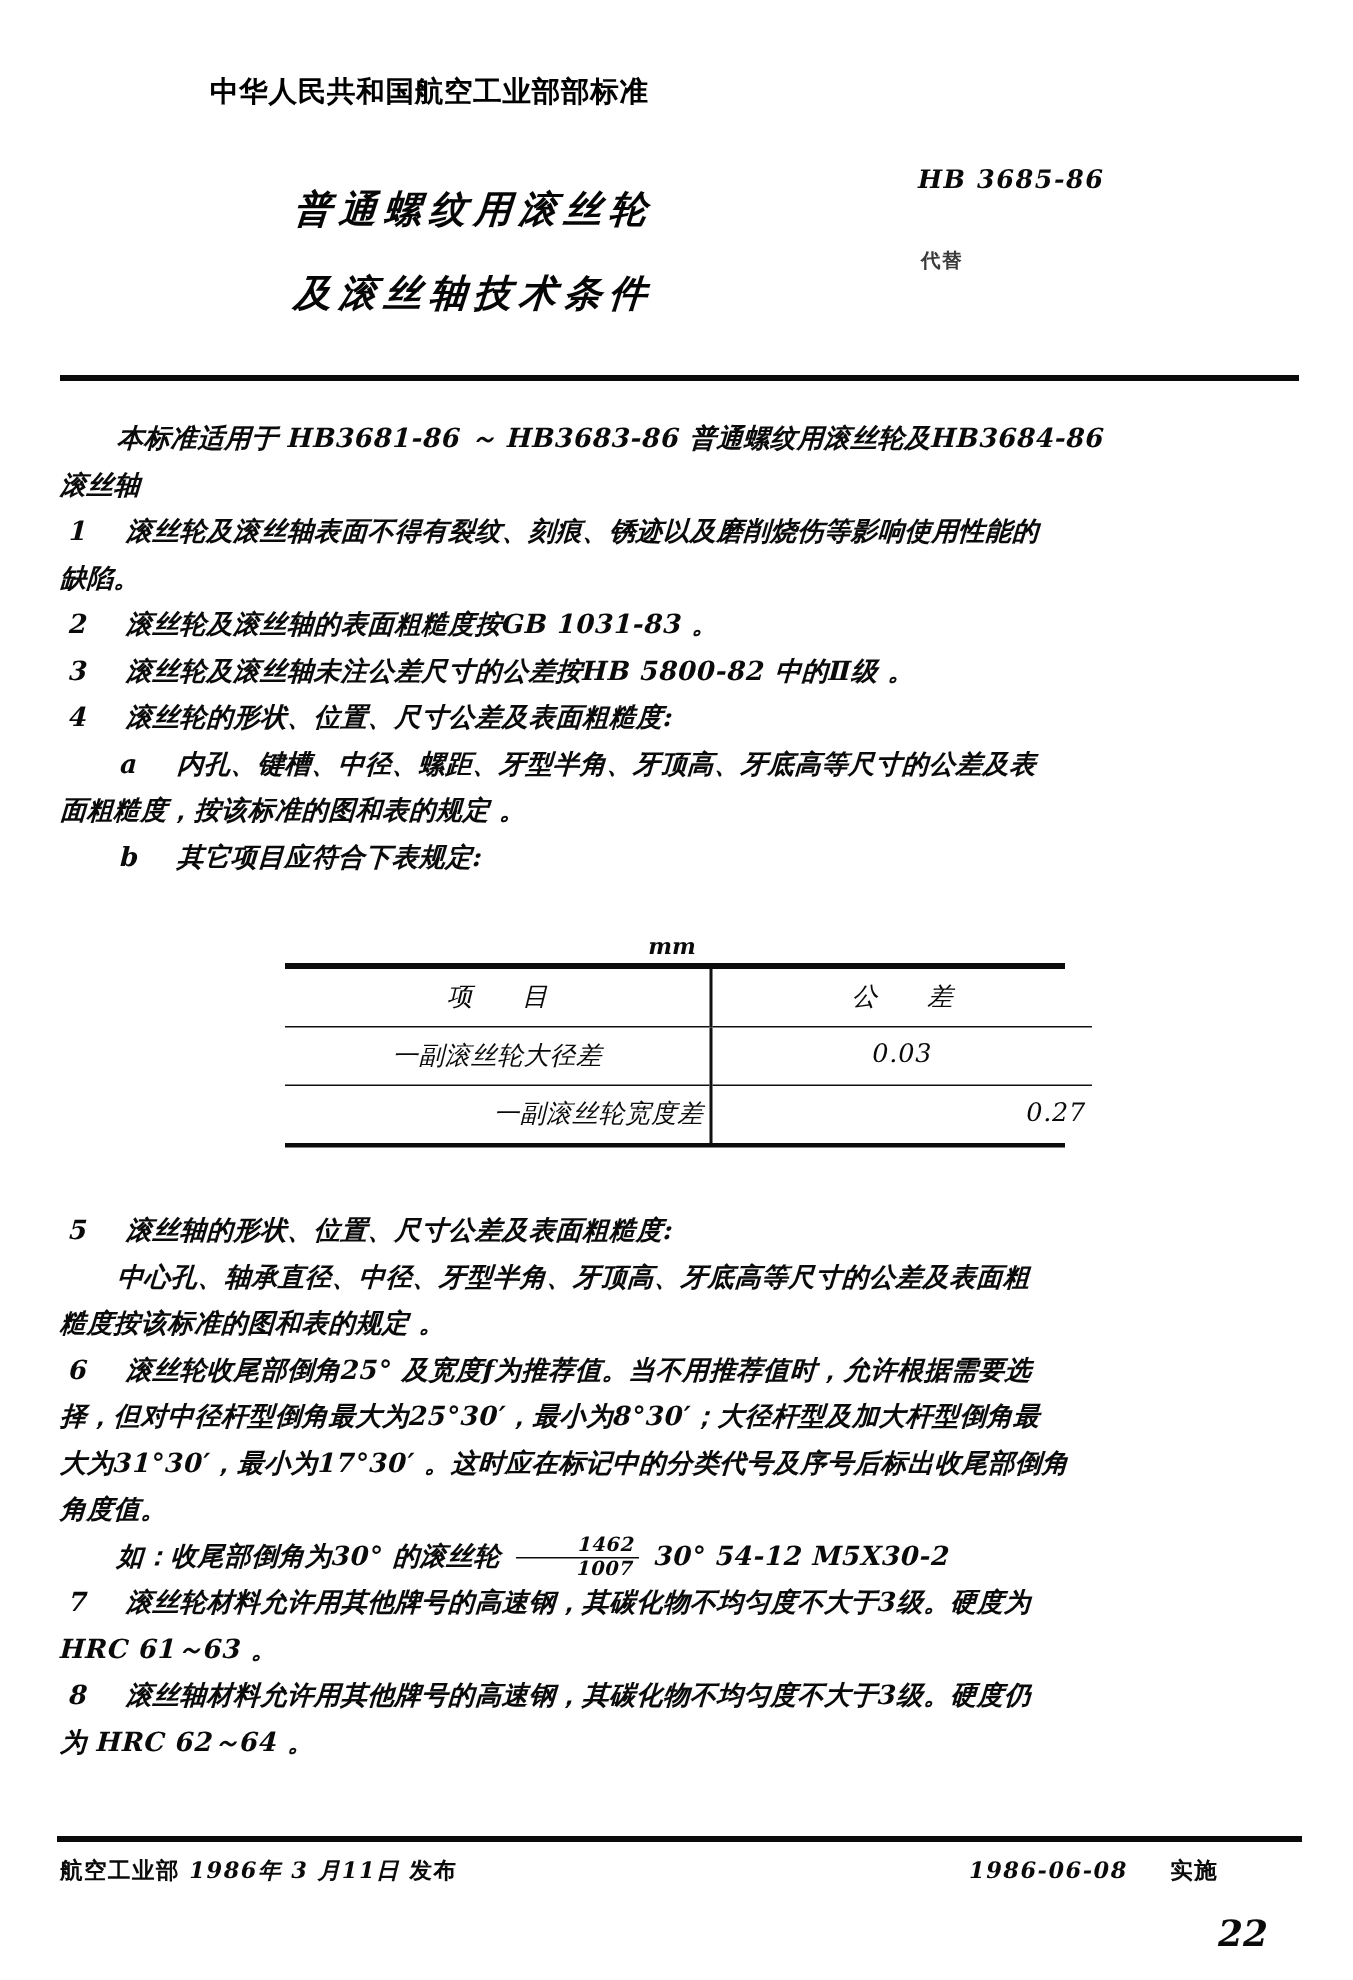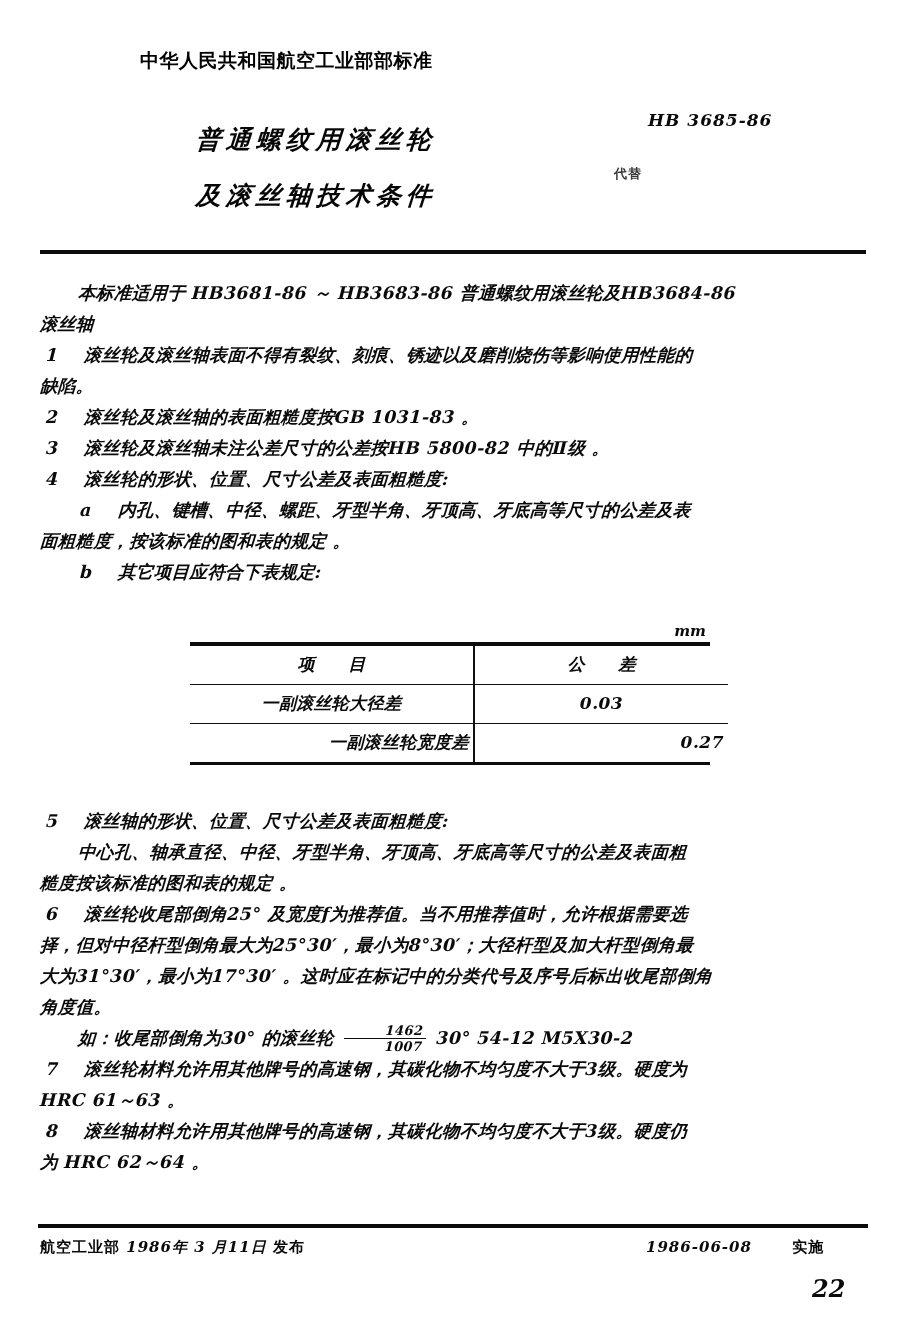--- a/index.html
+++ b/index.html
@@ -53,21 +53,20 @@
   .std-no {
     position: absolute;
     left: 612px;
     top: 110px;
     font-family: "DejaVu Serif", "Liberation Serif", serif;
     font-style: italic;
     font-weight: bold;
     font-size: 17px;
     letter-spacing: 1px;
     white-space: nowrap;
-    margin-left: 36px;
   }
   .replaces-label {
     position: absolute;
     left: 614px;
     top: 165px;
     font-family: "DejaVu Sans", "Liberation Sans", sans-serif;
     font-size: 13px;
     letter-spacing: 1px;
     color: #3a3a3a;
     white-space: nowrap;
@@ -131,37 +130,37 @@
   }
 
   
   .table-wrap {
     position: absolute;
     left: 190px;
     top: 622px;
     width: 520px;
   }
   .unit-mm {
-    text-align: right;
+    text-align: center;
     font-family: "DejaVu Serif", "Liberation Serif", serif;
     font-style: italic;
     font-weight: bold;
     font-size: 15px;
     margin-bottom: 2px;
     padding-right: 4px;
   }
   table.spec {
     border-collapse: collapse;
     width: 520px;
     table-layout: fixed;
   }
   table.spec td {
     font-family: "DejaVu Serif", "Liberation Serif", serif;
     font-style: italic;
-    font-weight: bold;
+    font-weight: normal;
     font-size: 17px;
     text-align: center;
     padding: 7px 4px 8px 4px;
     color: #0a0a0a;
   }
   table.spec tr.hdr td {
     border-bottom: 1.5px solid #111;
     letter-spacing: 14px;
     text-indent: 14px;
   }
@@ -217,21 +216,21 @@
     font-family: "DejaVu Serif", "Liberation Serif", serif;
     font-style: italic;
     font-weight: bold;
     font-size: 15px;
     letter-spacing: 1px;
     white-space: nowrap;
   }
   .footer-right .impl {
     font-family: "DejaVu Sans", "Liberation Sans", sans-serif;
     font-style: normal;
-    margin-left: 34px;
+    margin-left: 22px;
   }
   .page-no {
     position: absolute;
     left: 812px;
     top: 1274px;
     font-family: "DejaVu Serif", "Liberation Serif", serif;
     font-style: italic;
     font-weight: bold;
     font-size: 24px;
   }

